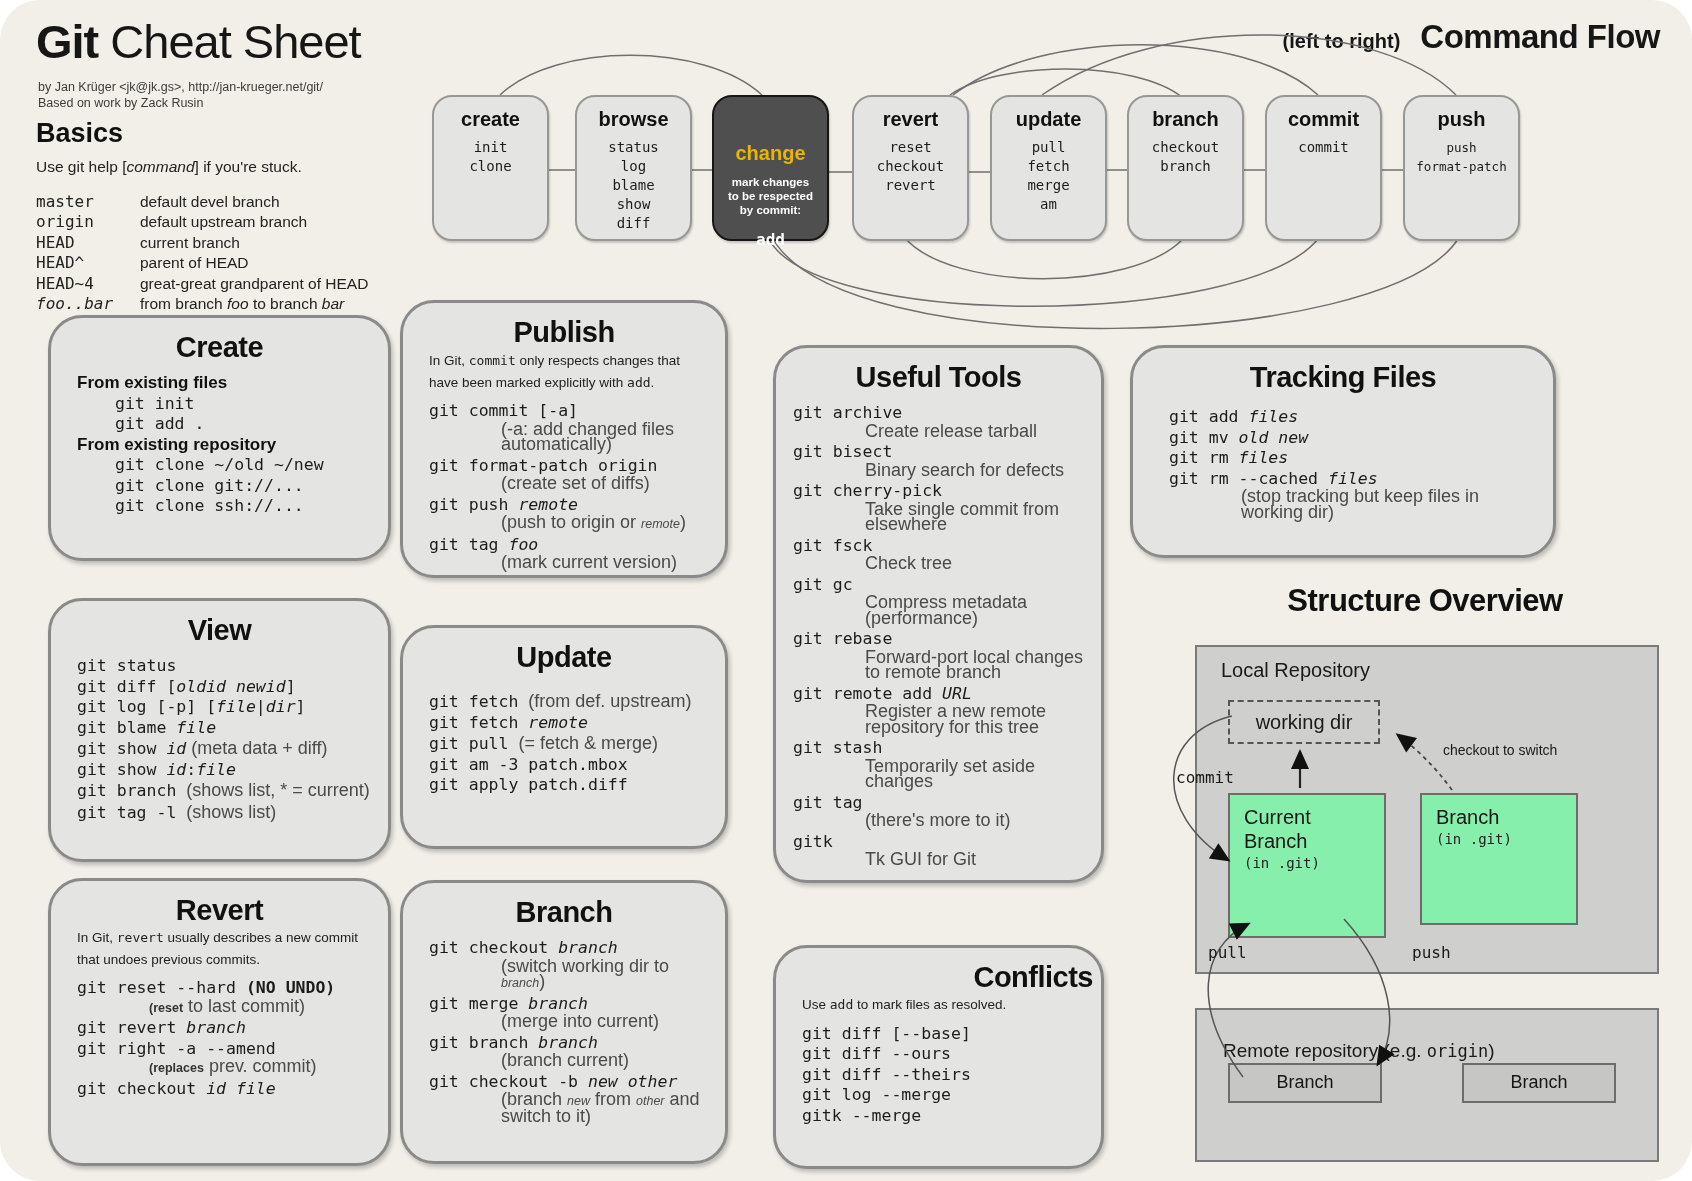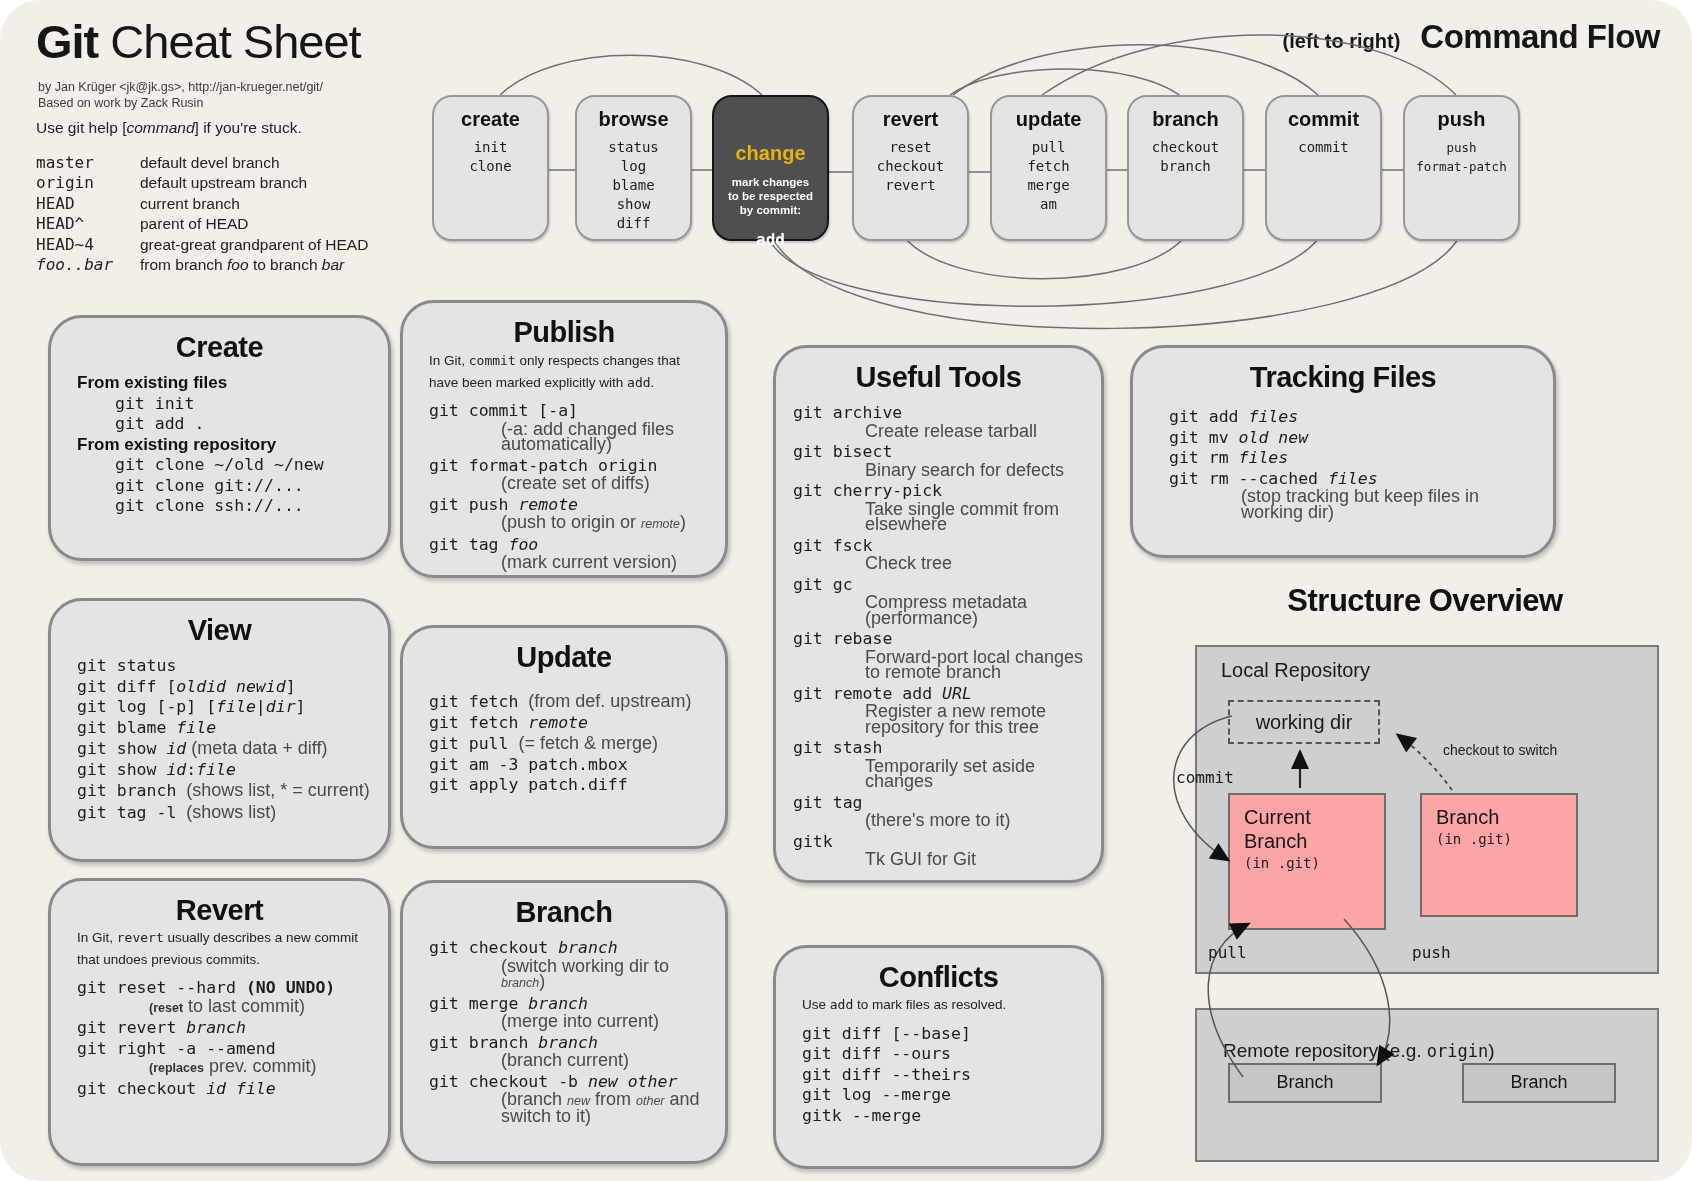--- a/index.html
+++ b/index.html
@@ -49,21 +49,21 @@
   #p-useful .body{padding-left:17px;}
   #p-tracking{left:1130px;top:345px;width:420px;height:207px;}
   #p-tracking .body{padding-left:36px;padding-top:8px;}
   #p-view{left:48px;top:598px;width:337px;height:258px;}
   #p-update{left:400px;top:625px;width:322px;height:218px;}
   #p-update .body{padding-top:12px;}
   #p-revert{left:48px;top:878px;width:337px;height:282px;}
   #p-revert h2{margin-bottom:0;}
   #p-branch{left:400px;top:880px;width:322px;height:278px;}
   #p-conflicts{left:773px;top:945px;width:325px;height:218px;}
-  #p-conflicts h2{margin-bottom:0;}
+  #p-conflicts h2{margin-bottom:0;text-align:right;}
 
   
   .line{line-height:20.5px;}
   .line.ind1{margin-left:38px;}
   .line.ind2{margin-left:72px;line-height:14.5px;margin-bottom:3px;}
   .seg-c{font-family:"DejaVu Sans Mono",monospace;font-size:16.5px;color:#1c1c1c;}
   .seg-ci{font-family:"DejaVu Sans Mono",monospace;font-size:16.5px;color:#1c1c1c;font-style:italic;}
   .seg-cb{font-family:"DejaVu Sans Mono",monospace;font-size:16.5px;color:#1c1c1c;font-weight:bold;}
   .seg-n{font-size:18px;color:#4a4a4a;}
   .seg-ni{font-size:12.5px;color:#4a4a4a;font-style:italic;}
@@ -78,21 +78,21 @@
 
   
   .struct-title{position:absolute;left:1195px;top:583px;width:460px;text-align:center;
                 font-size:31px;font-weight:bold;color:#111;letter-spacing:-0.5px;z-index:2;}
   .repo{position:absolute;background:#cfcfcd;border:2px solid #7a7a78;z-index:3;}
   #local-repo{left:1195px;top:645px;width:460px;height:325px;}
   #remote-repo{left:1195px;top:1008px;width:460px;height:150px;}
   .repo-label{padding:12px 0 0 24px;font-size:20px;color:#1a1a1a;}
   .workdir{position:absolute;left:1228px;top:700px;width:148px;height:40px;border:2px dashed #555;
            text-align:center;line-height:40px;font-size:20px;color:#1a1a1a;z-index:4;}
-  .branchbox{position:absolute;background:#fca5a5;border:2px solid #6d6d6b;z-index:4;padding:10px 0 8px 14px;}
+  .branchbox{position:absolute;background:#86efac;border:2px solid #6d6d6b;z-index:4;padding:10px 0 16px 14px;}
   #cur-branch{left:1228px;top:793px;width:140px;height:115px;}
   #oth-branch{left:1420px;top:793px;width:140px;height:102px;}
   .branchbox .bname{font-size:20px;color:#161616;white-space:pre-line;line-height:24px;}
   .branchbox .bsub{font-family:"DejaVu Sans Mono",monospace;font-size:14px;color:#222;margin-top:2px;}
   .slabel{position:absolute;z-index:7;color:#1a1a1a;}
   .mono-lbl{font-family:"DejaVu Sans Mono",monospace;font-size:16px;}
   #lbl-commit{left:1176px;top:768px;}
   #lbl-checkout{left:1443px;top:742px;font-size:14px;}
   #lbl-pull{left:1208px;top:943px;}
   #lbl-push{left:1412px;top:943px;}
@@ -131,20 +131,21 @@
   <div class="hdr-title"><span class="tb">Git</span><span> Cheat Sheet</span></div>
   <div class="byline b1">by Jan Krüger &lt;jk@jk.gs&gt;, http://jan-krueger.net/git/</div>
   <div class="byline b2">Based on work by Zack Rusin</div>
 
   <div class="flow-label">
     <span class="fl-paren">(left to right)</span>
     <span class="fl-main">Command Flow</span>
   </div>
 
   <div class="basics">
+    <h2>Basics</h2>
     <div class="help">
         <div class="line"><span class="seg-d">Use git help [</span><span class="seg-di">command</span><span class="seg-d">] if you're stuck.</span></div>
       </div>
     <div>
         <div class="line"><span class="seg-k">master</span><span class="seg-d">default devel branch</span></div>
         <div class="line"><span class="seg-k">origin</span><span class="seg-d">default upstream branch</span></div>
         <div class="line"><span class="seg-k">HEAD</span><span class="seg-d">current branch</span></div>
         <div class="line"><span class="seg-k">HEAD^</span><span class="seg-d">parent of HEAD</span></div>
         <div class="line"><span class="seg-k">HEAD~4</span><span class="seg-d">great-great grandparent of HEAD</span></div>
         <div class="line"><span class="seg-ki">foo..bar</span><span class="seg-d">from branch </span><span class="seg-di">foo</span><span class="seg-d"> to branch </span><span class="seg-di">bar</span></div>

